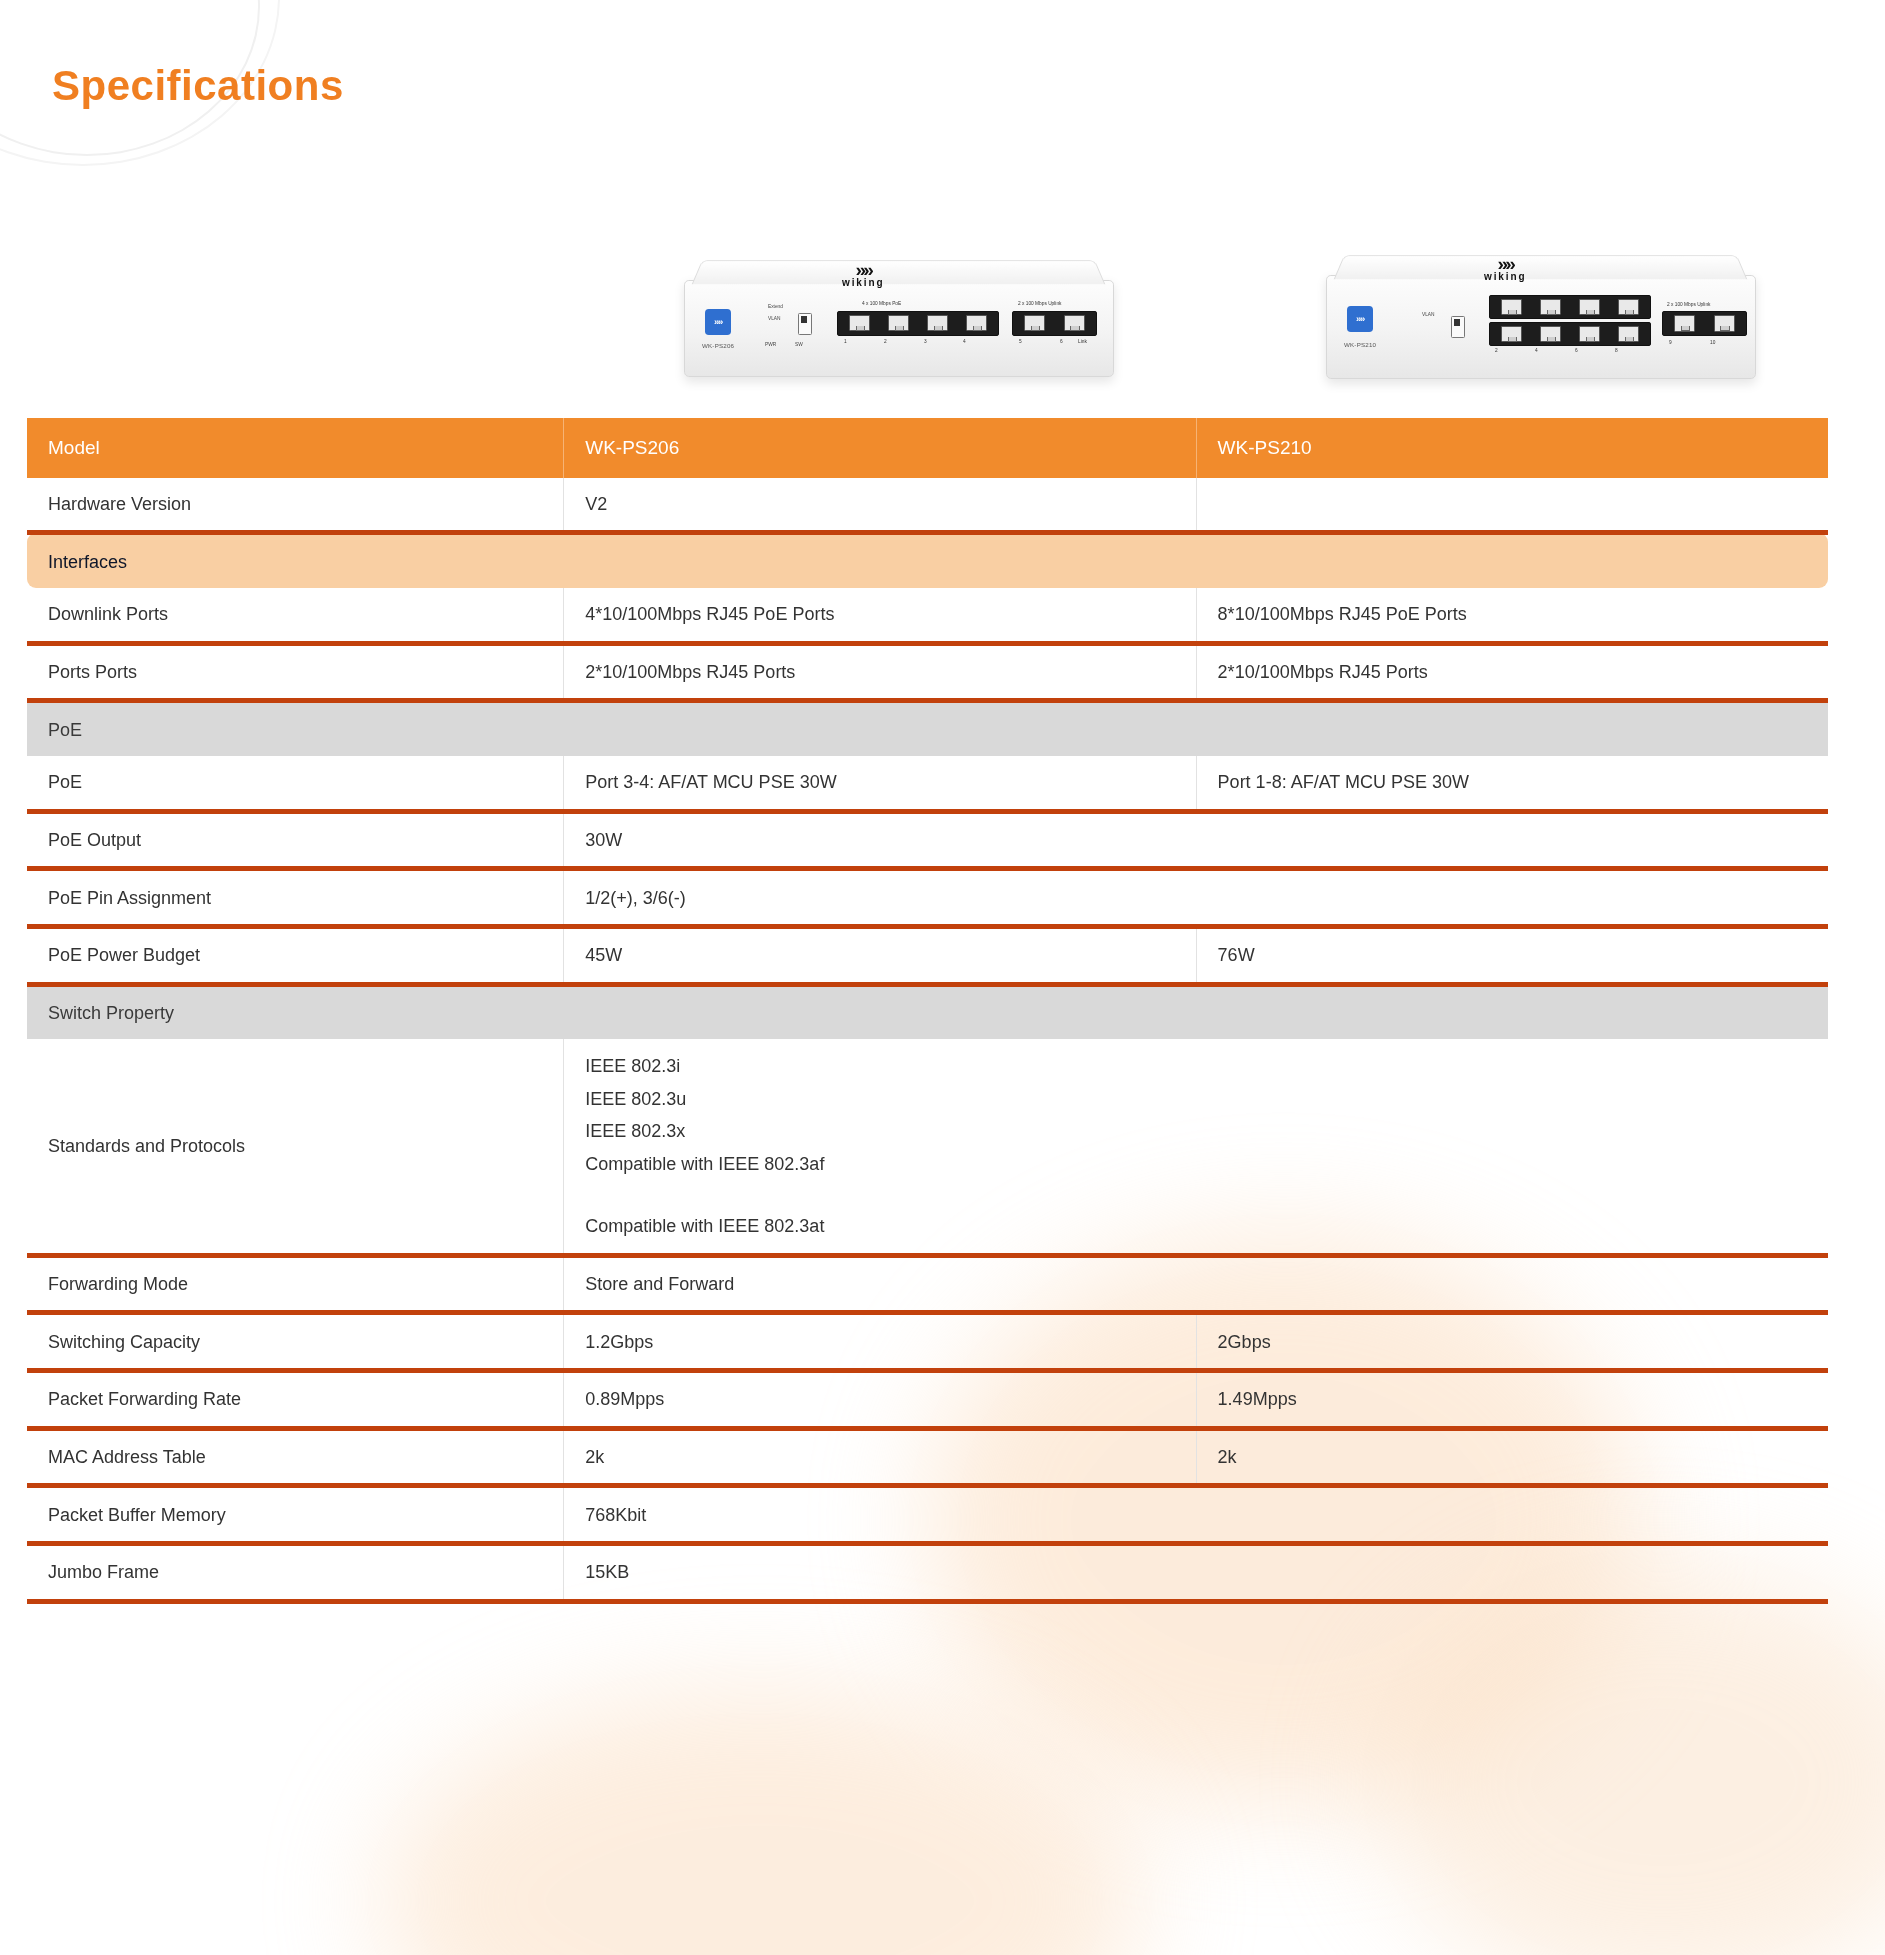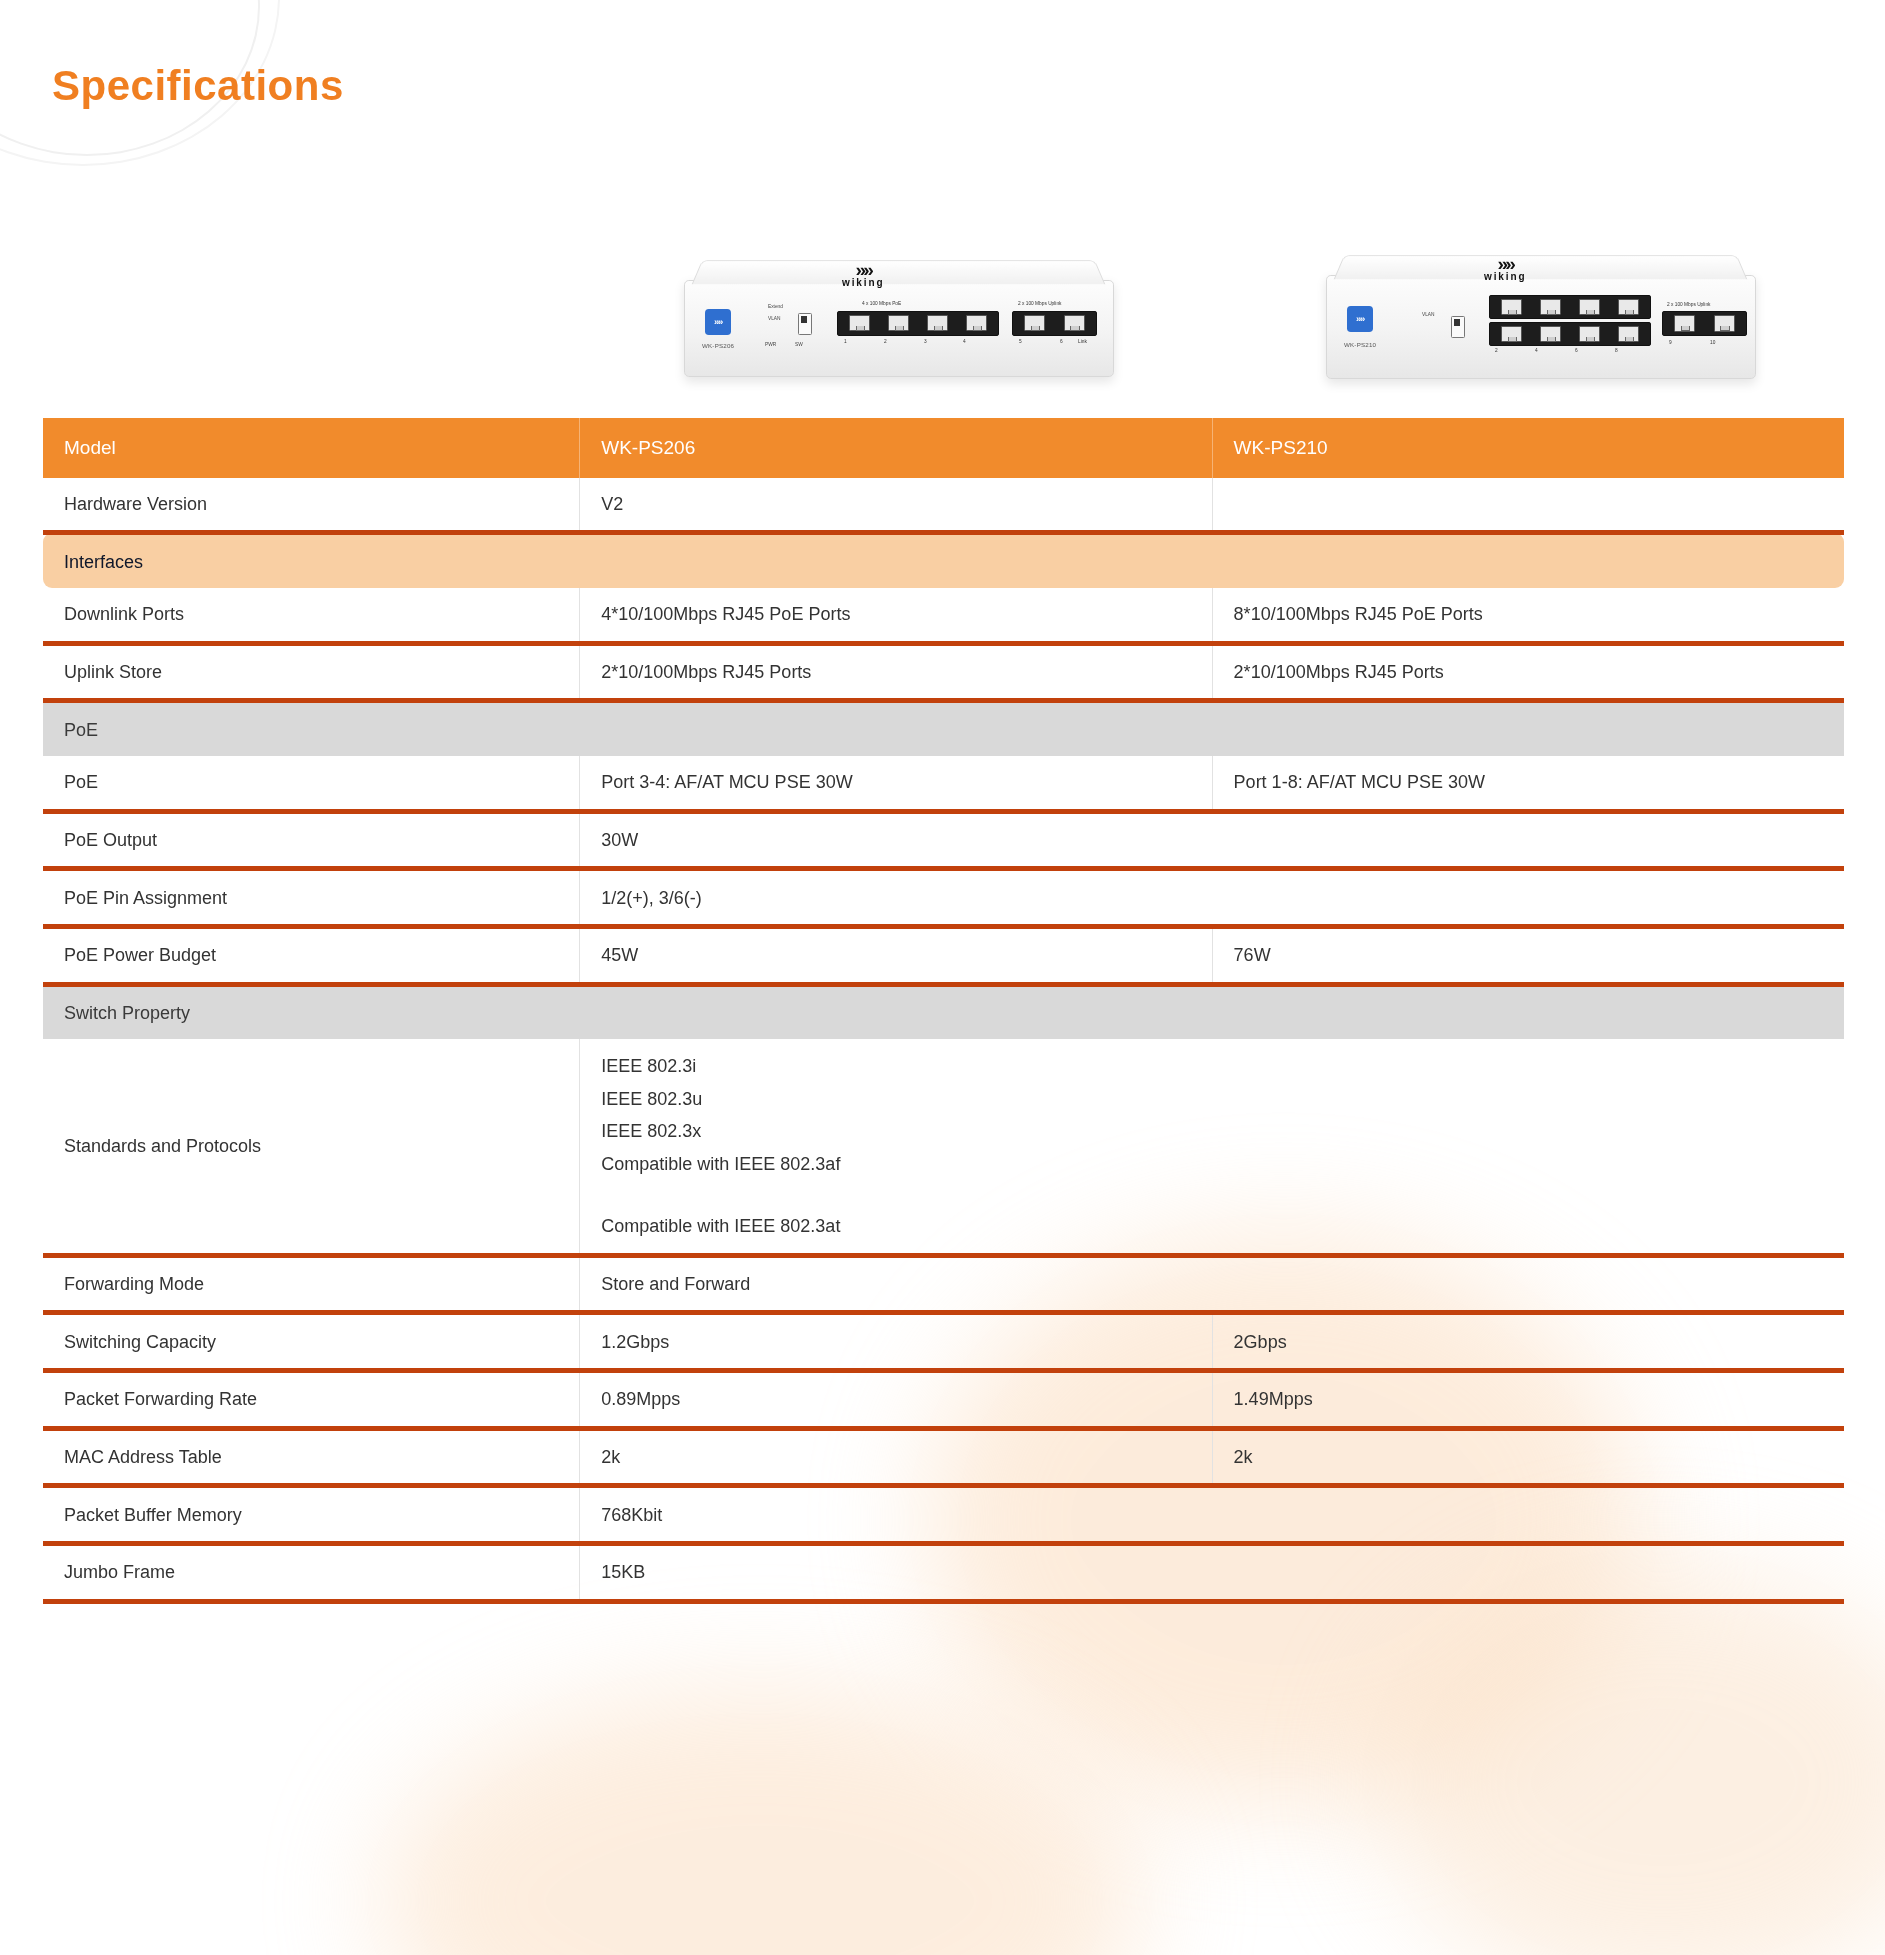--- a/index.html
+++ b/index.html
@@ -186,21 +186,21 @@
   .tiny-label {
     position: absolute;
     font-size: 4.8px;
     color: #444;
     white-space: nowrap;
   }
 
   
   .spec-table {
     position: absolute;
-    left: 43px;
+    left: 27px;
     top: 418px;
     width: 1801px;
     border-collapse: collapse;
     font-size: 18px;
   }
   .spec-table td {
     padding: 13.3px 21px;
     vertical-align: middle;
     border-bottom: 5px solid #c2410c;
     color: #333;
@@ -355,21 +355,21 @@
       <td colspan="3">Interfaces</td>
     </tr>
 
     <tr>
       <td class="col-label">Downlink Ports</td>
       <td class="col-a">4*10/100Mbps RJ45 PoE Ports</td>
       <td class="col-b">8*10/100Mbps RJ45 PoE Ports</td>
     </tr>
 
     <tr>
-      <td class="col-label">Uplink Store</td>
+      <td class="col-label">Ports Ports</td>
       <td class="col-a">2*10/100Mbps RJ45 Ports</td>
       <td class="col-b">2*10/100Mbps RJ45 Ports</td>
     </tr>
 
     <tr class="section-grey">
       <td colspan="3">PoE</td>
     </tr>
 
     <tr>
       <td class="col-label">PoE</td>

